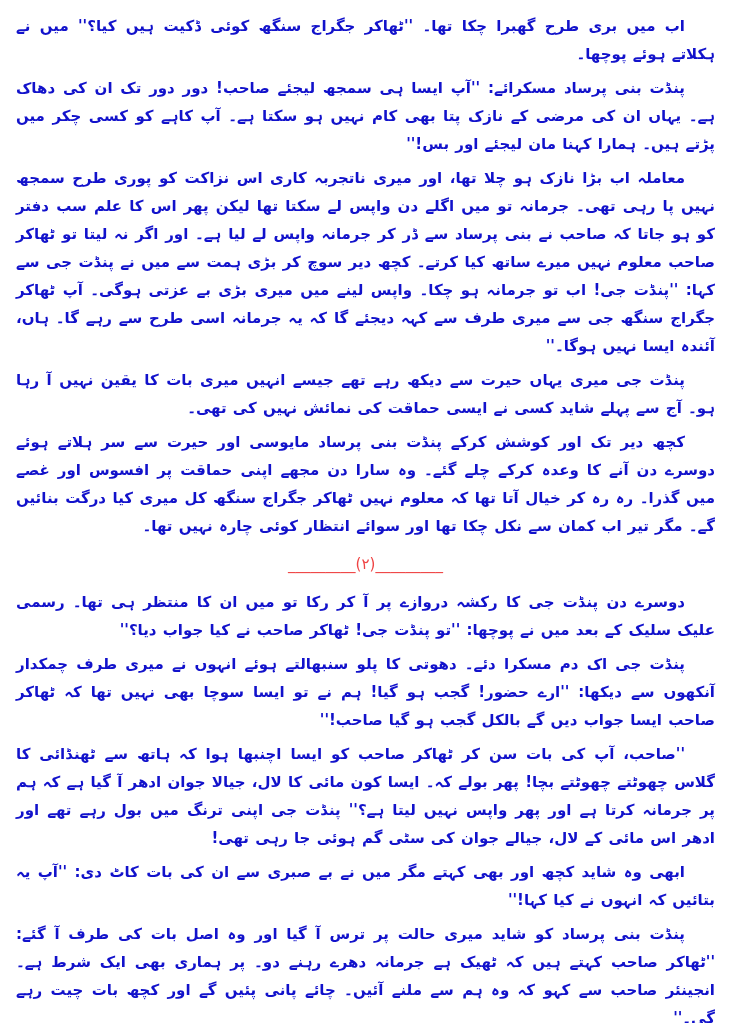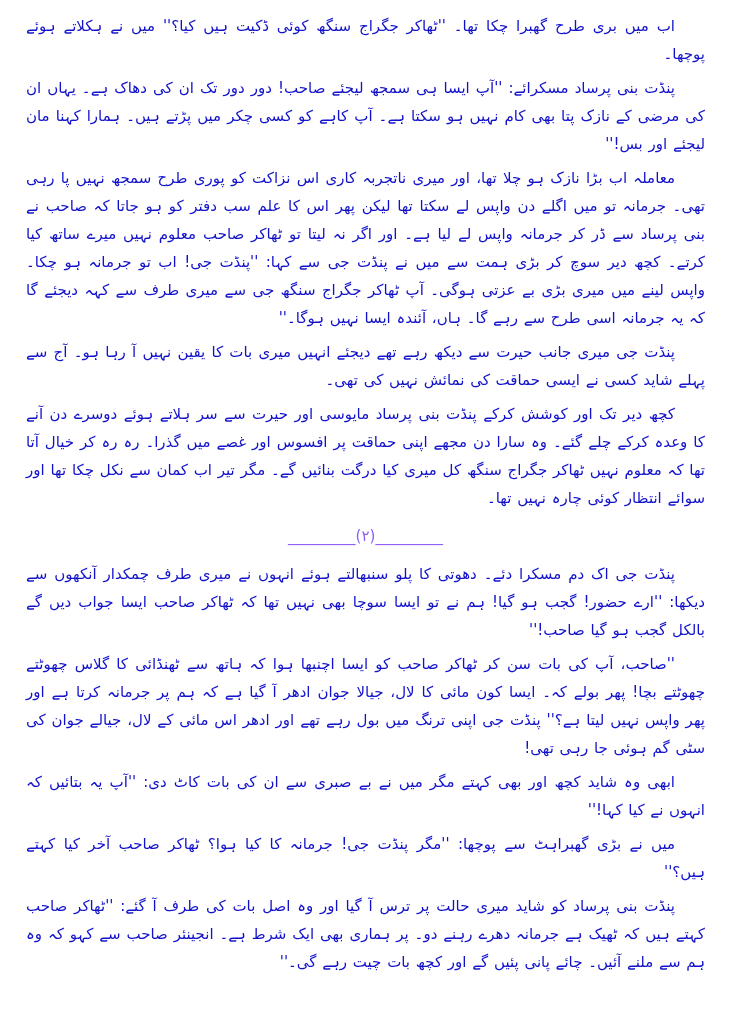--- a/index.html
+++ b/index.html
@@ -12,54 +12,55 @@
     height: 1023px;
     box-sizing: border-box;
     background: #ffffff;
     padding: 6px 8px 4px 8px;
     overflow: hidden;
     direction: rtl;
     font-family: "DejaVu Sans", sans-serif;
     color: #1212cb;
   }
   .story p {
-    margin: 6px 18px;
+    margin: 6px 8px;
     font-size: 15px;
     line-height: 28px;
     text-align: justify;
     text-indent: 30px;
     direction: rtl;
     unicode-bidi: embed;
     word-spacing: 1px;
+    font-weight: bold;
   }
   .separator {
     margin: 10px 0;
     font-size: 15px;
     line-height: 28px;
     text-align: center;
     text-indent: 0;
     letter-spacing: 1px;
-    color: #8b5cf6;
+    color: #ef4444;
   }
 </style>
 </head>
 <body>
 
 <div class="page">
   <div class="story">
     <p>اب میں بری طرح گھبرا چکا تھا۔ ''ٹھاکر جگراج سنگھ کوئی ڈکیت ہیں کیا؟'' میں نے ہکلاتے ہوئے پوچھا۔</p>
     <p>پنڈت بنی پرساد مسکرائے: ''آپ ایسا ہی سمجھ لیجئے صاحب! دور دور تک ان کی دھاک ہے۔ یہاں ان کی مرضی کے نازک پتا بھی کام نہیں ہو سکتا ہے۔ آپ کاہے کو کسی چکر میں پڑتے ہیں۔ ہمارا کہنا مان لیجئے اور بس!''</p>
     <p>معاملہ اب بڑا نازک ہو چلا تھا، اور میری ناتجربہ کاری اس نزاکت کو پوری طرح سمجھ نہیں پا رہی تھی۔ جرمانہ تو میں اگلے دن واپس لے سکتا تھا لیکن پھر اس کا علم سب دفتر کو ہو جاتا کہ صاحب نے بنی پرساد سے ڈر کر جرمانہ واپس لے لیا ہے۔ اور اگر نہ لیتا تو ٹھاکر صاحب معلوم نہیں میرے ساتھ کیا کرتے۔ کچھ دیر سوچ کر بڑی ہمت سے میں نے پنڈت جی سے کہا: ''پنڈت جی! اب تو جرمانہ ہو چکا۔ واپس لینے میں میری بڑی بے عزتی ہوگی۔ آپ ٹھاکر جگراج سنگھ جی سے میری طرف سے کہہ دیجئے گا کہ یہ جرمانہ اسی طرح سے رہے گا۔ ہاں، آئندہ ایسا نہیں ہوگا۔''</p>
-    <p>پنڈت جی میری جانب حیرت سے دیکھ رہے تھے دیجئے انہیں میری بات کا یقین نہیں آ رہا ہو۔ آج سے پہلے شاید کسی نے ایسی حماقت کی نمائش نہیں کی تھی۔</p>
+    <p>پنڈت جی میری یہاں حیرت سے دیکھ رہے تھے جیسے انہیں میری بات کا یقین نہیں آ رہا ہو۔ آج سے پہلے شاید کسی نے ایسی حماقت کی نمائش نہیں کی تھی۔</p>
     <p>کچھ دیر تک اور کوشش کرکے پنڈت بنی پرساد مایوسی اور حیرت سے سر ہلاتے ہوئے دوسرے دن آنے کا وعدہ کرکے چلے گئے۔ وہ سارا دن مجھے اپنی حماقت پر افسوس اور غصے میں گذرا۔ رہ رہ کر خیال آتا تھا کہ معلوم نہیں ٹھاکر جگراج سنگھ کل میری کیا درگت بنائیں گے۔ مگر تیر اب کمان سے نکل چکا تھا اور سوائے انتظار کوئی چارہ نہیں تھا۔</p>
   </div>
 
   <p class="separator">_________(۲)_________</p>
 
   <div class="story">
+    <p>دوسرے دن پنڈت جی کا رکشہ دروازے پر آ کر رکا تو میں ان کا منتظر ہی تھا۔ رسمی علیک سلیک کے بعد میں نے پوچھا: ''تو پنڈت جی! ٹھاکر صاحب نے کیا جواب دیا؟''</p>
     <p>پنڈت جی اک دم مسکرا دئے۔ دھوتی کا پلو سنبھالتے ہوئے انہوں نے میری طرف چمکدار آنکھوں سے دیکھا: ''ارے حضور! گجب ہو گیا! ہم نے تو ایسا سوچا بھی نہیں تھا کہ ٹھاکر صاحب ایسا جواب دیں گے بالکل گجب ہو گیا صاحب!''</p>
     <p>''صاحب، آپ کی بات سن کر ٹھاکر صاحب کو ایسا اچنبھا ہوا کہ ہاتھ سے ٹھنڈائی کا گلاس چھوٹتے چھوٹتے بچا! پھر بولے کہ۔ ایسا کون مائی کا لال، جیالا جوان ادھر آ گیا ہے کہ ہم پر جرمانہ کرتا ہے اور پھر واپس نہیں لیتا ہے؟'' پنڈت جی اپنی ترنگ میں بول رہے تھے اور ادھر اس مائی کے لال، جیالے جوان کی سٹی گم ہوئی جا رہی تھی!</p>
     <p>ابھی وہ شاید کچھ اور بھی کہتے مگر میں نے بے صبری سے ان کی بات کاٹ دی: ''آپ یہ بتائیں کہ انہوں نے کیا کہا!''</p>
-    <p>میں نے بڑی گھبراہٹ سے پوچھا: ''مگر پنڈت جی! جرمانہ کا کیا ہوا؟ ٹھاکر صاحب آخر کیا کہتے ہیں؟''</p>
     <p>پنڈت بنی پرساد کو شاید میری حالت پر ترس آ گیا اور وہ اصل بات کی طرف آ گئے: ''ٹھاکر صاحب کہتے ہیں کہ ٹھیک ہے جرمانہ دھرے رہنے دو۔ پر ہماری بھی ایک شرط ہے۔ انجینئر صاحب سے کہو کہ وہ ہم سے ملنے آئیں۔ چائے پانی پئیں گے اور کچھ بات چیت رہے گی۔''</p>
 
   </div>
 </div>
 
 </body></html>

